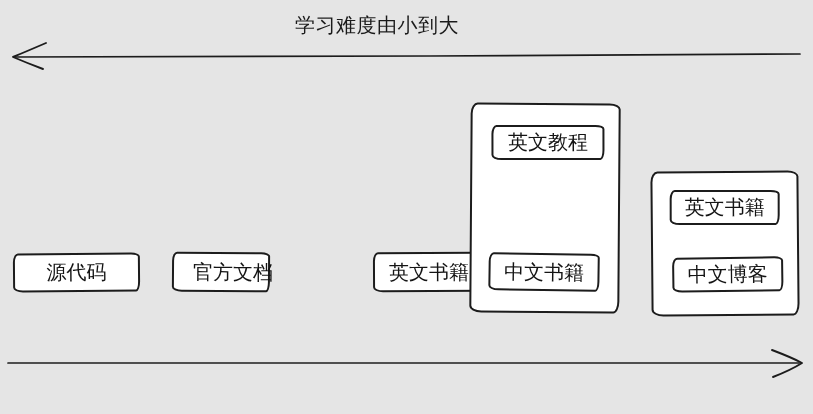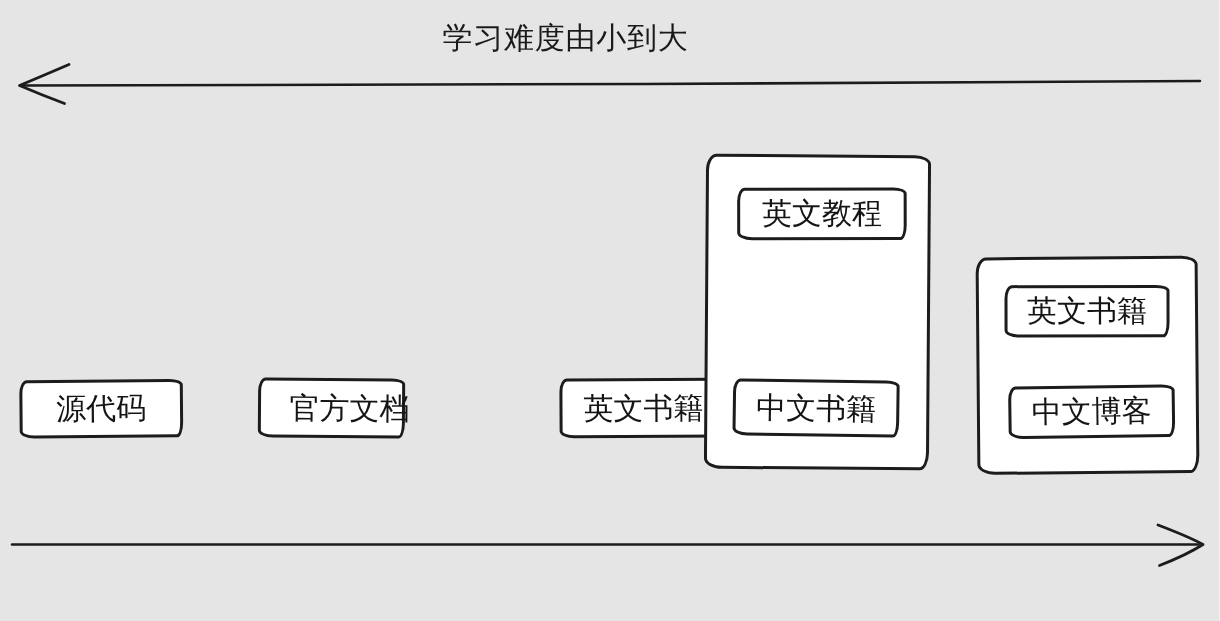--- a/index.html
+++ b/index.html
@@ -52,21 +52,21 @@
     box-sizing: border-box;
     border: 2px solid #1c1c1c;
     background: #ffffff;
     border-radius: 7px 11px 6px 12px / 11px 6px 12px 7px;
   }
   .tilt-a { transform: rotate(-0.5deg); }
   .tilt-b { transform: rotate(0.4deg); }
   .tilt-c { transform: rotate(-0.3deg); }
 
   
-  .node.source-code   { left: 13px;  top: 253px; width: 109px; height: 39px; }
+  .node.source-code   { left: 13px;  top: 253px; width: 127px; height: 39px; }
   .node.official-docs { left: 172px; top: 252px; width: 98px; height: 40px; padding-left: 24px; }
   .node.english-books { left: 330px; top: 252px; width: 112px; height: 40px; margin-left: 43px; }
 
   
   .group.g1 { left: 470px; top: 103px; width: 150px; height: 210px; }
   .group.g1 .node.t1 { left: 19px; top: 20px;  width: 113px; height: 35px; }
   .group.g1 .node.t2 { left: 18px; top: 84px;  width: 109px; height: 37px; }
   .group.g1 .node.t3 { left: 17px; top: 148px; width: 111px; height: 38px; }
 
   

